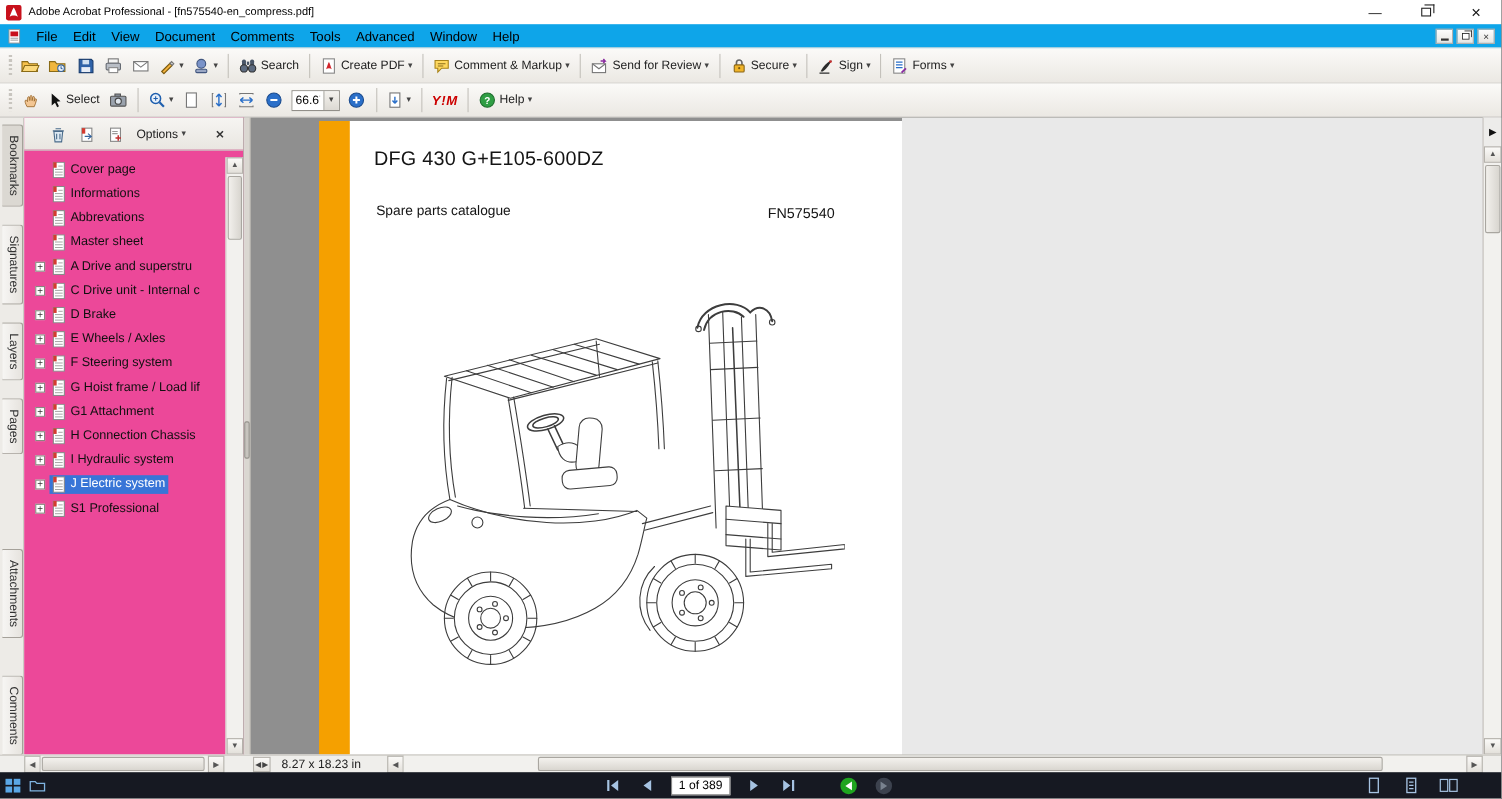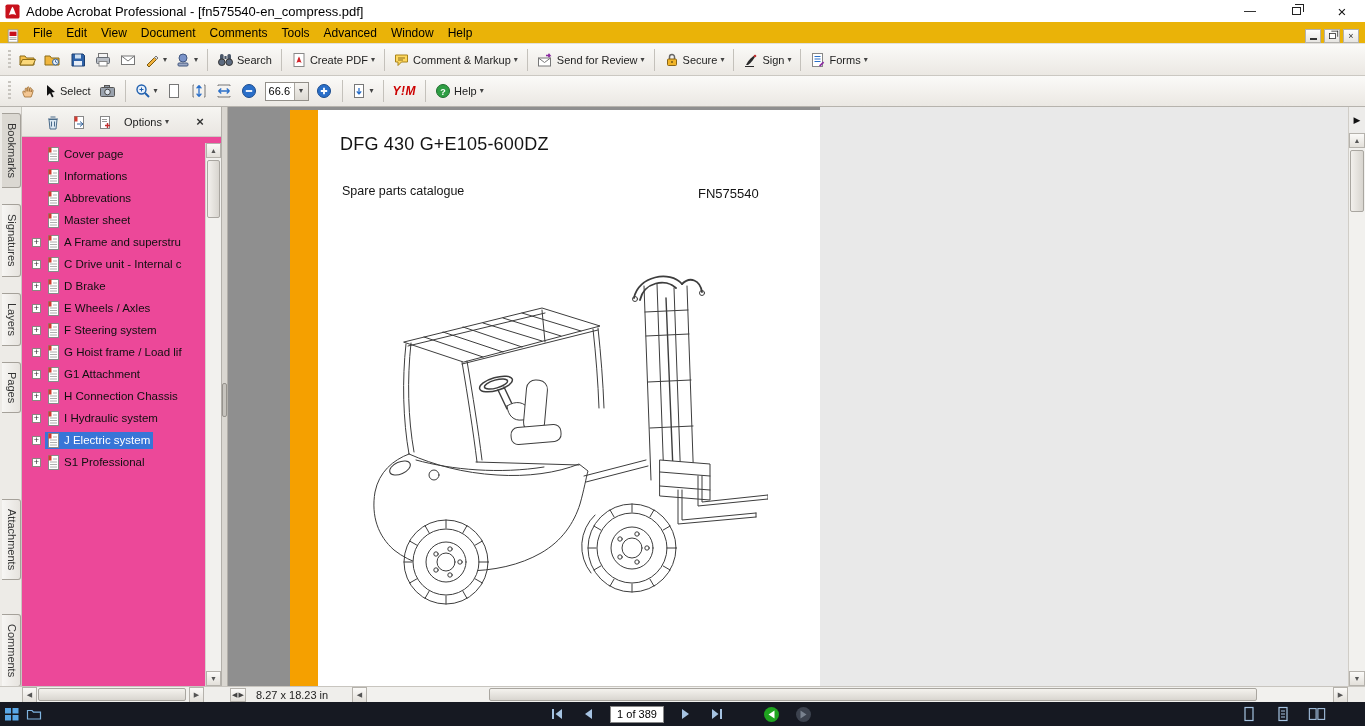--- a/index.html
+++ b/index.html
@@ -6,31 +6,31 @@
   html,body { background:#666; }
   .screen {
     position: relative; width: 1365px; height: 726px; overflow: hidden;
     font-family: "Liberation Sans", sans-serif; background: #fff; color:#111;
     -webkit-user-select:none; user-select:none;
   }
   
   .titlebar { position:absolute; top:0; left:0; right:0; height:22px; background:#fff;
     display:flex; align-items:center; padding-left:5px; }
   .titlebar .app-ico { width:15px; height:15px; }
-  .title-text { font-size:13px; margin-left:6px; color:#000; }
+  .title-text { font-size:10px; margin-left:6px; color:#000; }
   .wctrls { margin-left:auto; display:flex; align-items:center; height:100%; }
   .wbtn { width:46px; height:100%; display:flex; align-items:center; justify-content:center;
     font-size:12px; color:#111; cursor:default; }
   .wbtn.close { font-size:15px; }
   .g-restore { position:relative; display:inline-block; width:9px; height:8px; border:1px solid #222; background:#fff; }
   .g-restore::before { content:""; position:absolute; left:2px; top:-4px; width:8px; height:7px;
     border:1px solid #222; border-left:none; border-bottom:none; }
   
-  .menubar { position:absolute; top:22px; left:0; right:0; height:22px; background:#eab308;
-    border-bottom:1px solid #e2e0dc; display:flex; align-items:flex-end; padding-left:6px; }
+  .menubar { position:absolute; top:22px; left:0; right:0; height:22px; background:#0ea5e9;
+    border-bottom:1px solid #e2e0dc; display:flex; align-items:center; padding-left:6px; }
   .menubar .pdf-ico { width:14px; height:14px; margin-right:6px; }
   .menus { display:flex; align-items:center; height:100%; }
   .menu-item { font-size:12px; padding:0 7px; height:100%; display:flex; align-items:center; color:#000; }
   .mdi { margin-left:auto; display:flex; gap:3px; padding-right:6px; }
   .mdi-btn { width:16px; height:14px; border:1px solid #b3b1ad; background:linear-gradient(#fdfdfd,#e7e5e1);
     font-size:9px; display:flex; align-items:center; justify-content:center; color:#333; }
   .mdi-btn .g-restore { transform:scale(0.75); }
   .g-min { display:inline-block; width:7px; height:0; border-bottom:2px solid #333; margin-top:6px; }
   
   .toolbar { position:absolute; left:0; right:0; display:flex; align-items:center;
@@ -492,21 +492,21 @@
           </div>
 
           <div class="bm-row expandable">
             <span class="bm-exp">+</span>
             <span class="bm-core">
               <svg width="13" height="15" viewBox="0 0 13 15">
                 <rect x="1.5" y="0.5" width="10" height="14" fill="#fff" stroke="#8a8a8a"></rect>
                 <rect x="1.5" y="0.5" width="3" height="5" fill="#d43b2f"></rect>
                 <path d="M6,4 h4 M3,7 h7 M3,9.5 h7 M3,12 h7" stroke="#9a9a9a" stroke-width="0.8"></path>
               </svg>
-              <span class="bm-label">A Frame and superstru</span>
+              <span class="bm-label">A Drive and superstru</span>
             </span>
           </div>
 
           <div class="bm-row expandable">
             <span class="bm-exp">+</span>
             <span class="bm-core">
               <svg width="13" height="15" viewBox="0 0 13 15">
                 <rect x="1.5" y="0.5" width="10" height="14" fill="#fff" stroke="#8a8a8a"></rect>
                 <rect x="1.5" y="0.5" width="3" height="5" fill="#d43b2f"></rect>
                 <path d="M6,4 h4 M3,7 h7 M3,9.5 h7 M3,12 h7" stroke="#9a9a9a" stroke-width="0.8"></path>

